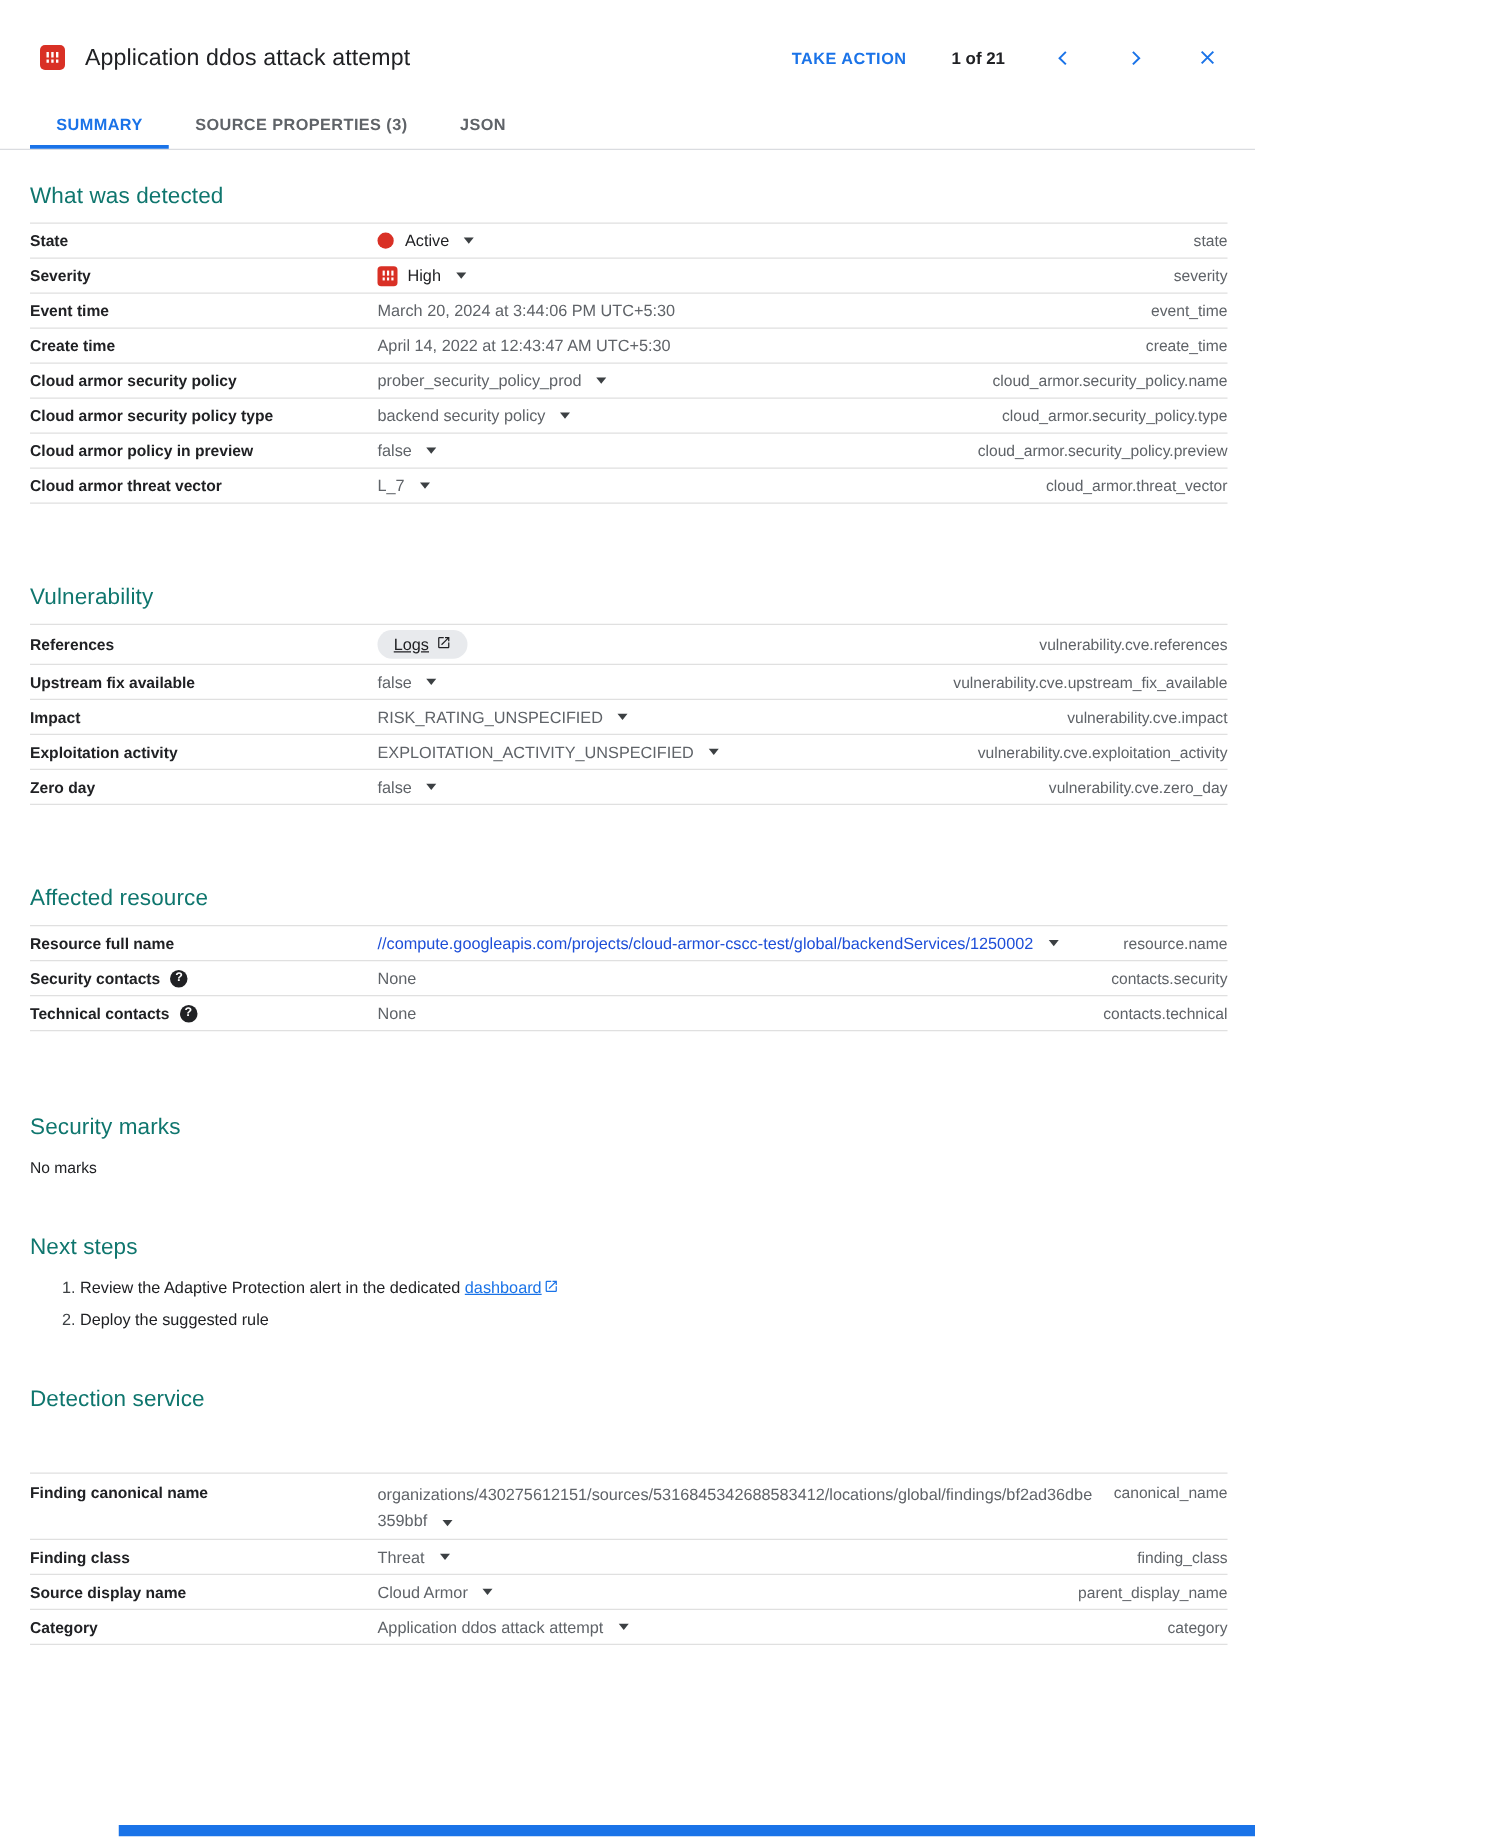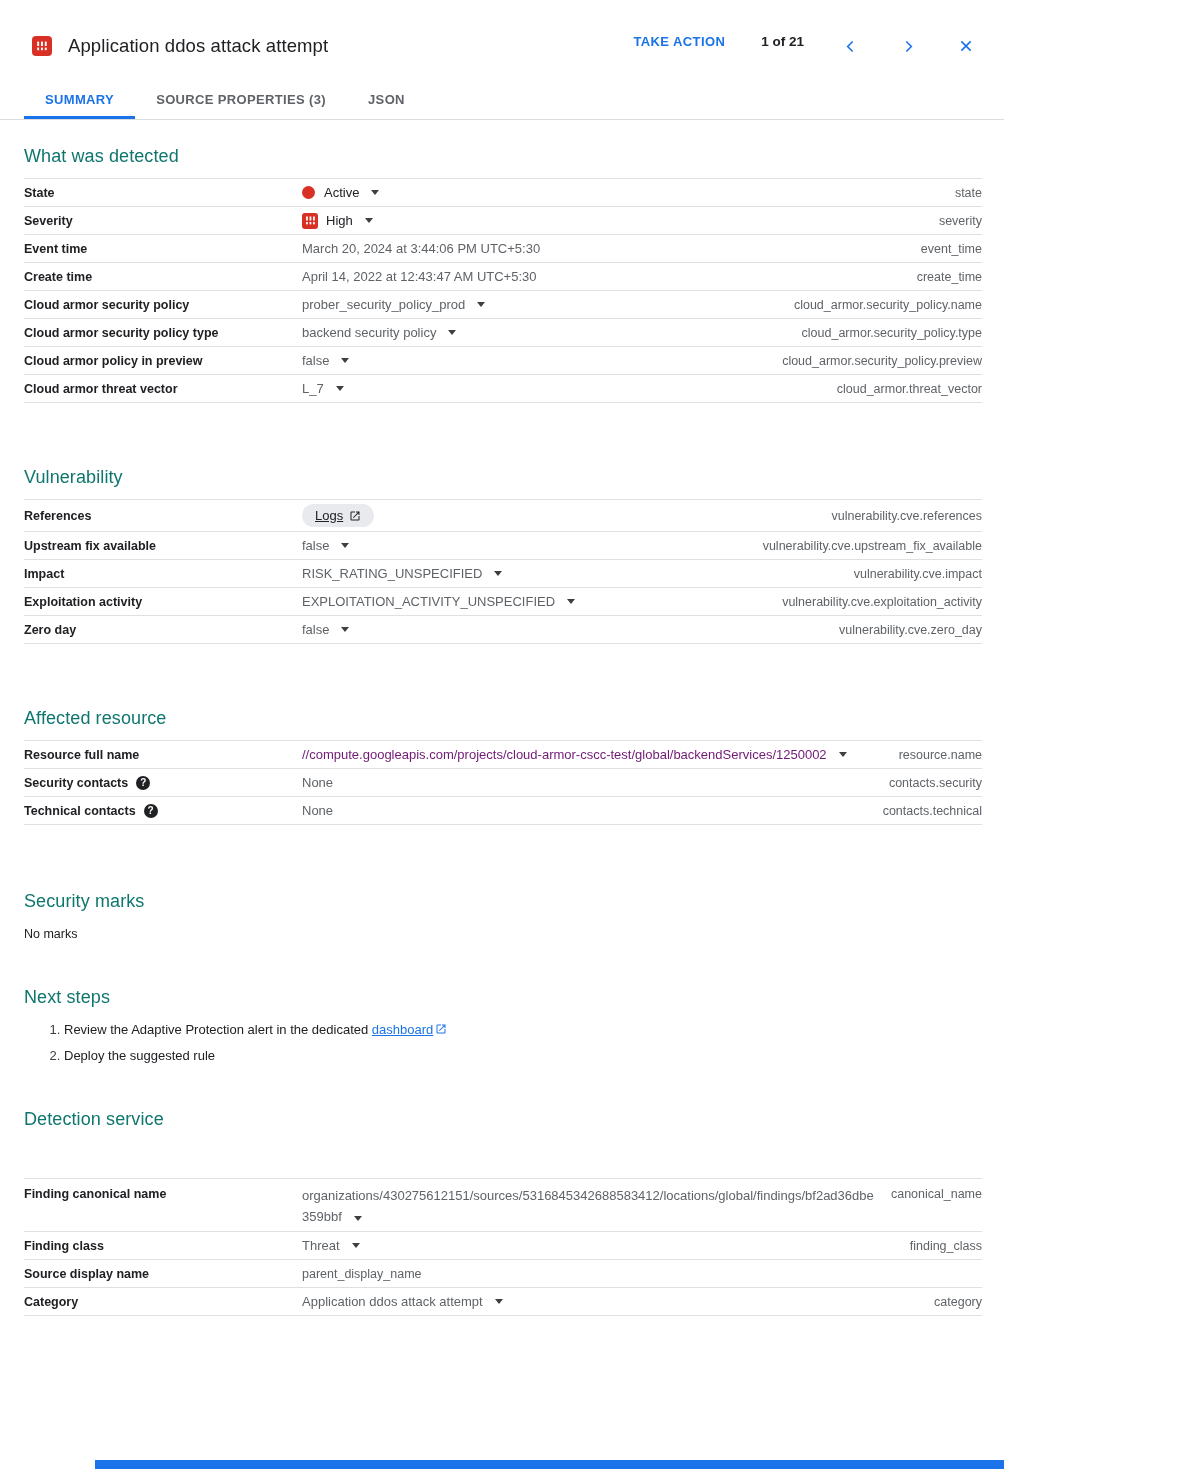--- a/index.html
+++ b/index.html
@@ -5,21 +5,21 @@
   * { box-sizing: border-box; }
   html,body { margin:0; padding:0; background:#fff; }
   body { font-family:"Liberation Sans", sans-serif; color:#202124; }
   .page { position:relative; width:1004px; height:1478px; background:#fff; overflow:hidden; }
 
   
   .header { display:flex; align-items:center; padding:34px 26px 0 32px; }
   .finding-icon { width:20px; height:20px; border-radius:4px; background:#d93025;
      display:flex; align-items:center; justify-content:center; flex-shrink:0; }
   .header-title { font-size:18.5px; color:#202124; margin-left:16px; letter-spacing:.1px; }
-  .header-right { margin-left:auto; display:flex; align-items:flex-start; }
+  .header-right { margin-left:auto; display:flex; align-items:center; }
   .take-action { color:#1a73e8; font-size:13px; font-weight:bold; letter-spacing:.4px; cursor:pointer; }
   .pagination { color:#202124; font-size:13.5px; font-weight:bold; margin-left:36px; }
   .nav-btn { margin-left:34px; cursor:pointer; display:flex; align-items:center; justify-content:center;
      width:24px; height:24px; }
 
   
   .tabbar { display:flex; margin-top:22px; border-bottom:1px solid #dadce0; padding-left:24px; }
   .tab { padding:12px 21px 9px; font-size:13px; font-weight:bold; letter-spacing:.35px;
      color:#5f6368; cursor:pointer; border-bottom:3px solid transparent; }
   .tab.active { color:#1a73e8; border-bottom-color:#1a73e8; }
@@ -50,23 +50,23 @@
   .state-dot { width:13px; height:13px; border-radius:50%; background:#d93025; margin-right:9px; flex-shrink:0; }
   .sev-chip { width:16px; height:16px; border-radius:3px; background:#d93025; display:inline-flex;
      align-items:center; justify-content:center; margin-right:8px; flex-shrink:0; }
   .dark-val { color:#202124; }
 
   .help { width:14px; height:14px; border-radius:50%; background:#202124; color:#fff;
      font-size:10px; font-weight:bold; display:inline-flex; align-items:center; justify-content:center;
      margin-left:8px; cursor:pointer; }
 
   .chip { background:#e8eaed; border-radius:13px; padding:4px 13px; display:inline-flex;
-     align-items:center; gap:6px; color:#202124; text-decoration:underline; font-size:13px; cursor:pointer; }
-
-  .blue-link { color:#701a75; cursor:pointer; }
+     align-items:flex-start; gap:6px; color:#202124; text-decoration:underline; font-size:13px; cursor:pointer; }
+
+  .blue-link { color:#1d4ed8; cursor:pointer; }
   .wrap-val { max-width:640px; overflow-wrap:anywhere; line-height:21px; display:inline; }
   .inline-caret { display:inline-block; width:0; height:0; border-left:4.5px solid transparent;
      border-right:4.5px solid transparent; border-top:5px solid #3c4043; margin-left:12px; }
 
   .no-marks { font-size:12.5px; color:#202124; margin-top:15px; }
 
   ol.steps { margin:14px 0 0; padding-left:40px; }
   ol.steps li { font-size:13px; color:#202124; margin-bottom:11px; }
   ol.steps li::marker { color:#3c4043; }
   .dash-link { color:#1a73e8; text-decoration:underline; cursor:pointer; }
@@ -334,20 +334,26 @@
         <div class="row-value">
           <span class="dd">
             <span>Threat</span>
             <span class="caret"></span>
           </span>
         </div>
         <div class="row-field">finding_class</div>
       </div>
       <div class="row">
         <div class="row-label">Source display name</div>
+        <div class="row-value">
+          <span class="dd">
+            <span>Cloud Armor</span>
+            <span class="caret"></span>
+          </span>
+        </div>
         <div class="row-field">parent_display_name</div>
       </div>
       <div class="row">
         <div class="row-label">Category</div>
         <div class="row-value">
           <span class="dd">
             <span>Application ddos attack attempt</span>
             <span class="caret"></span>
           </span>
         </div>

